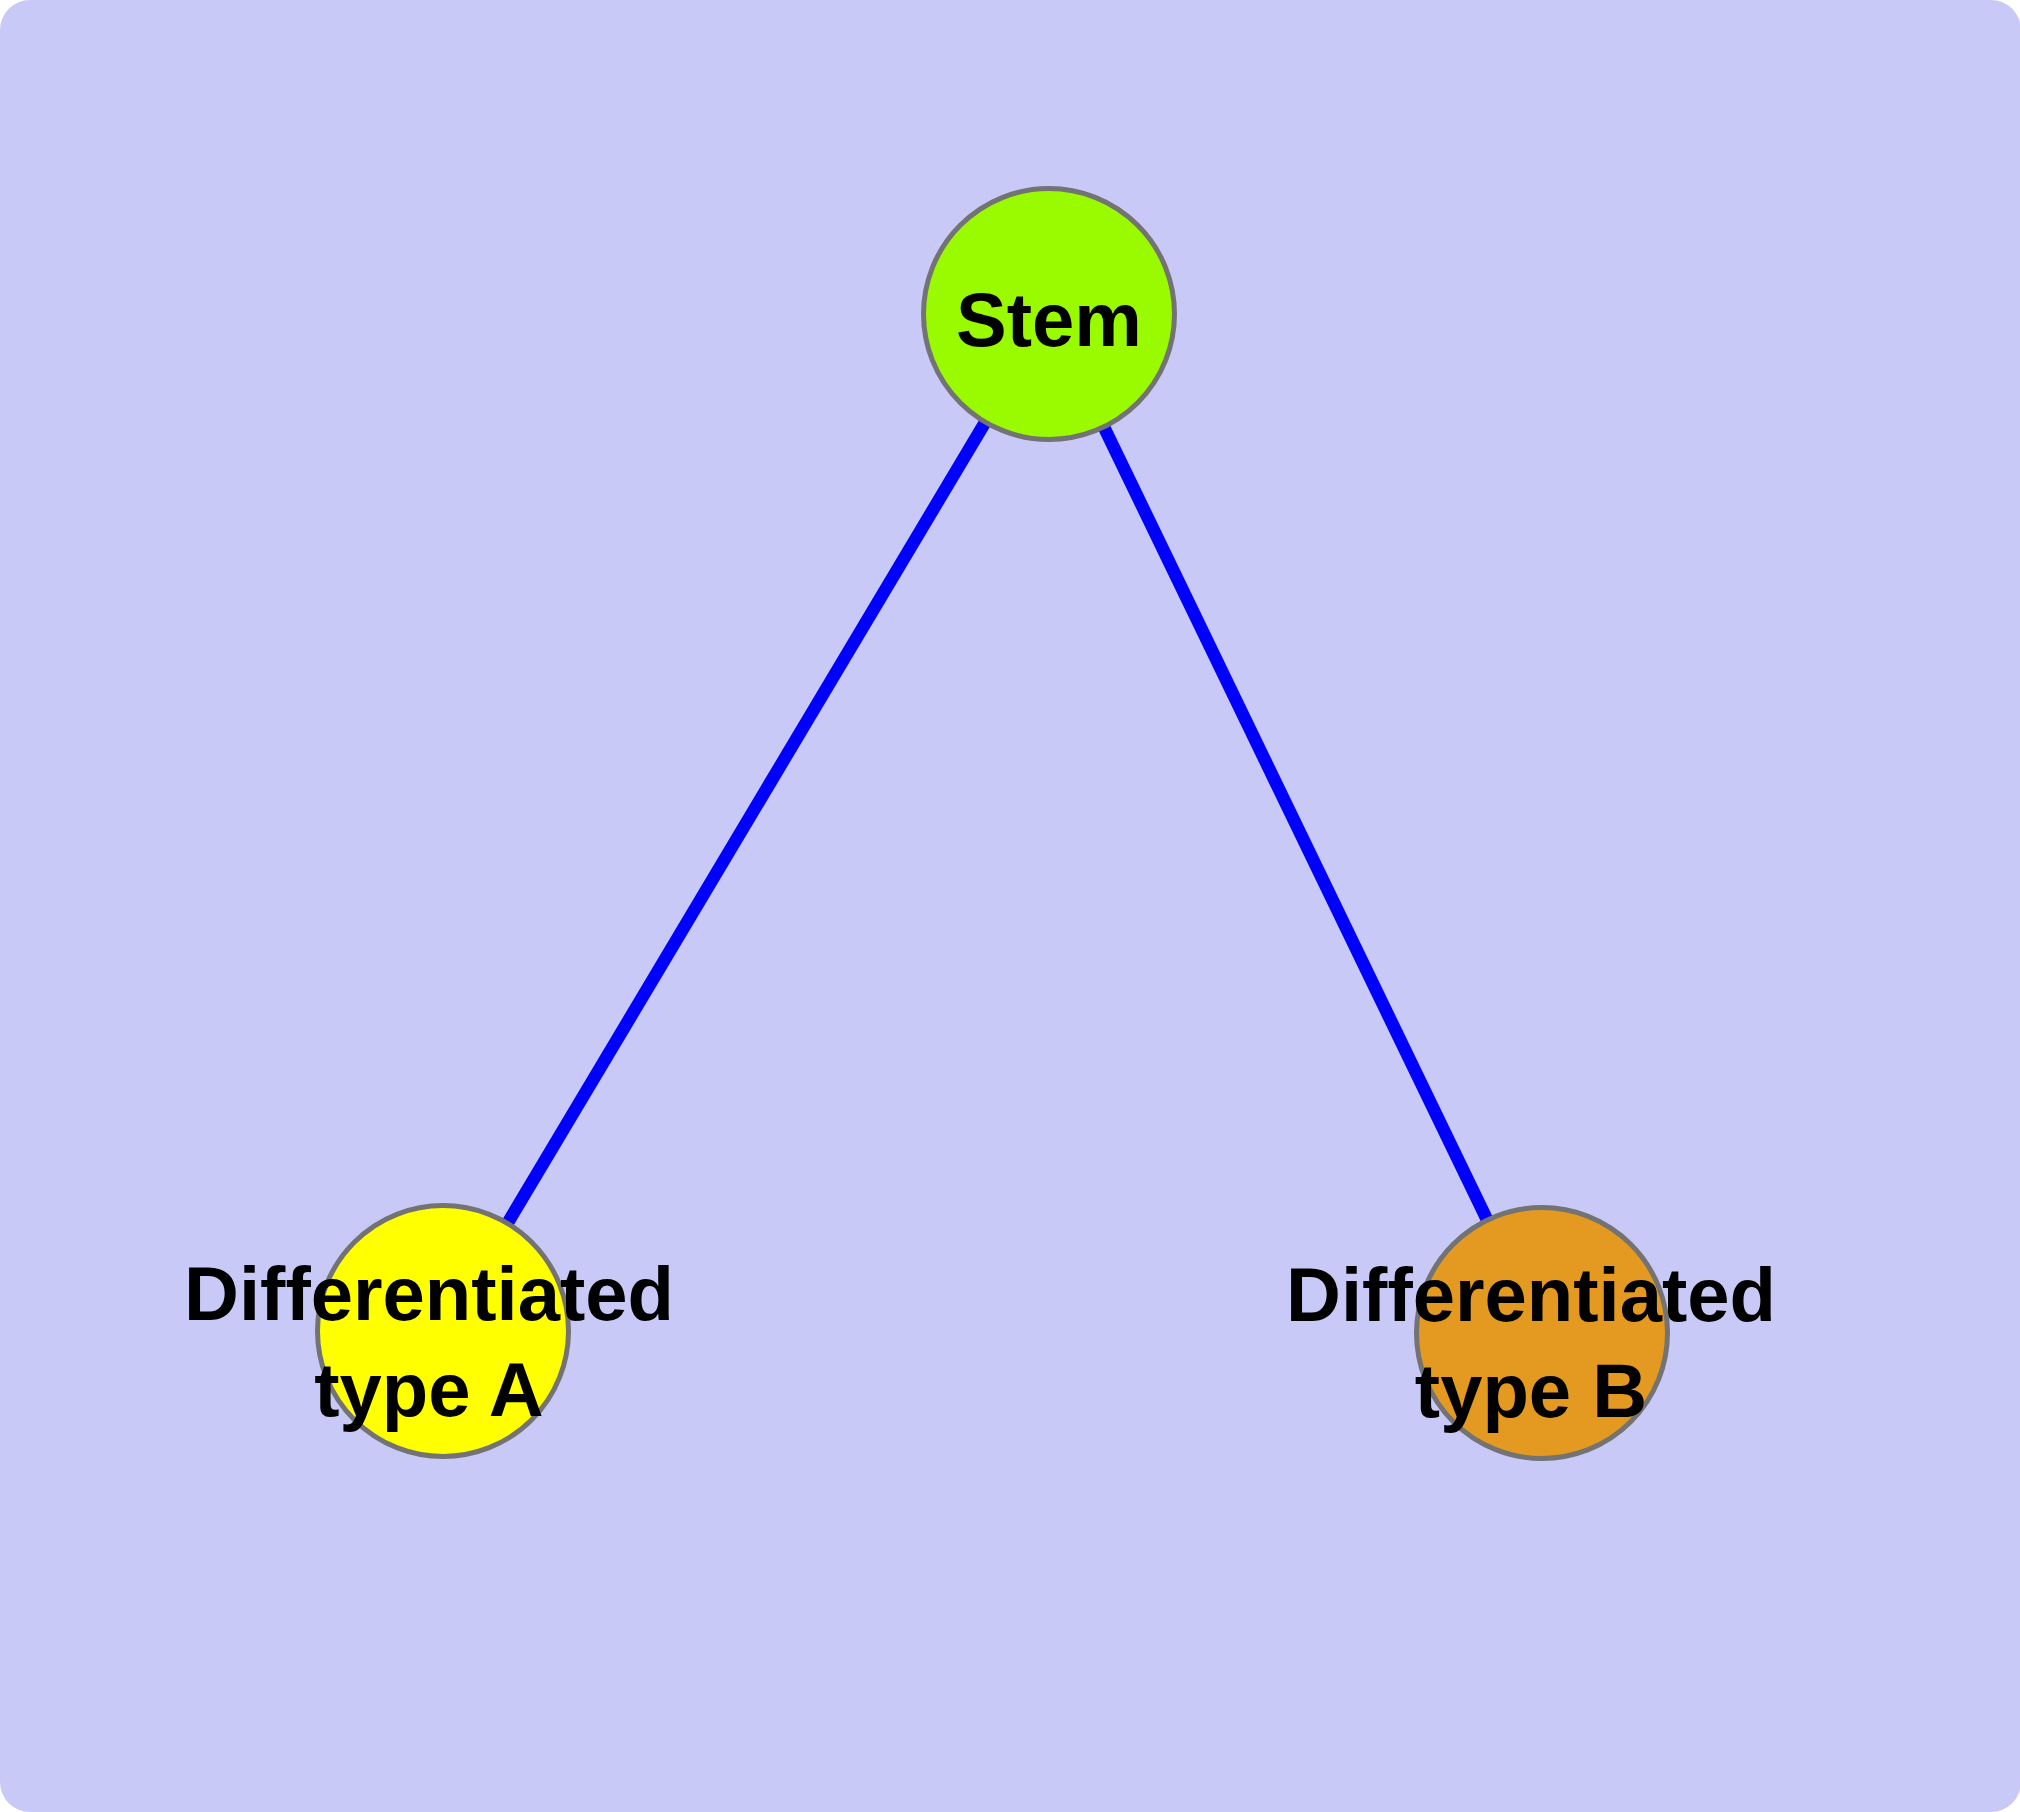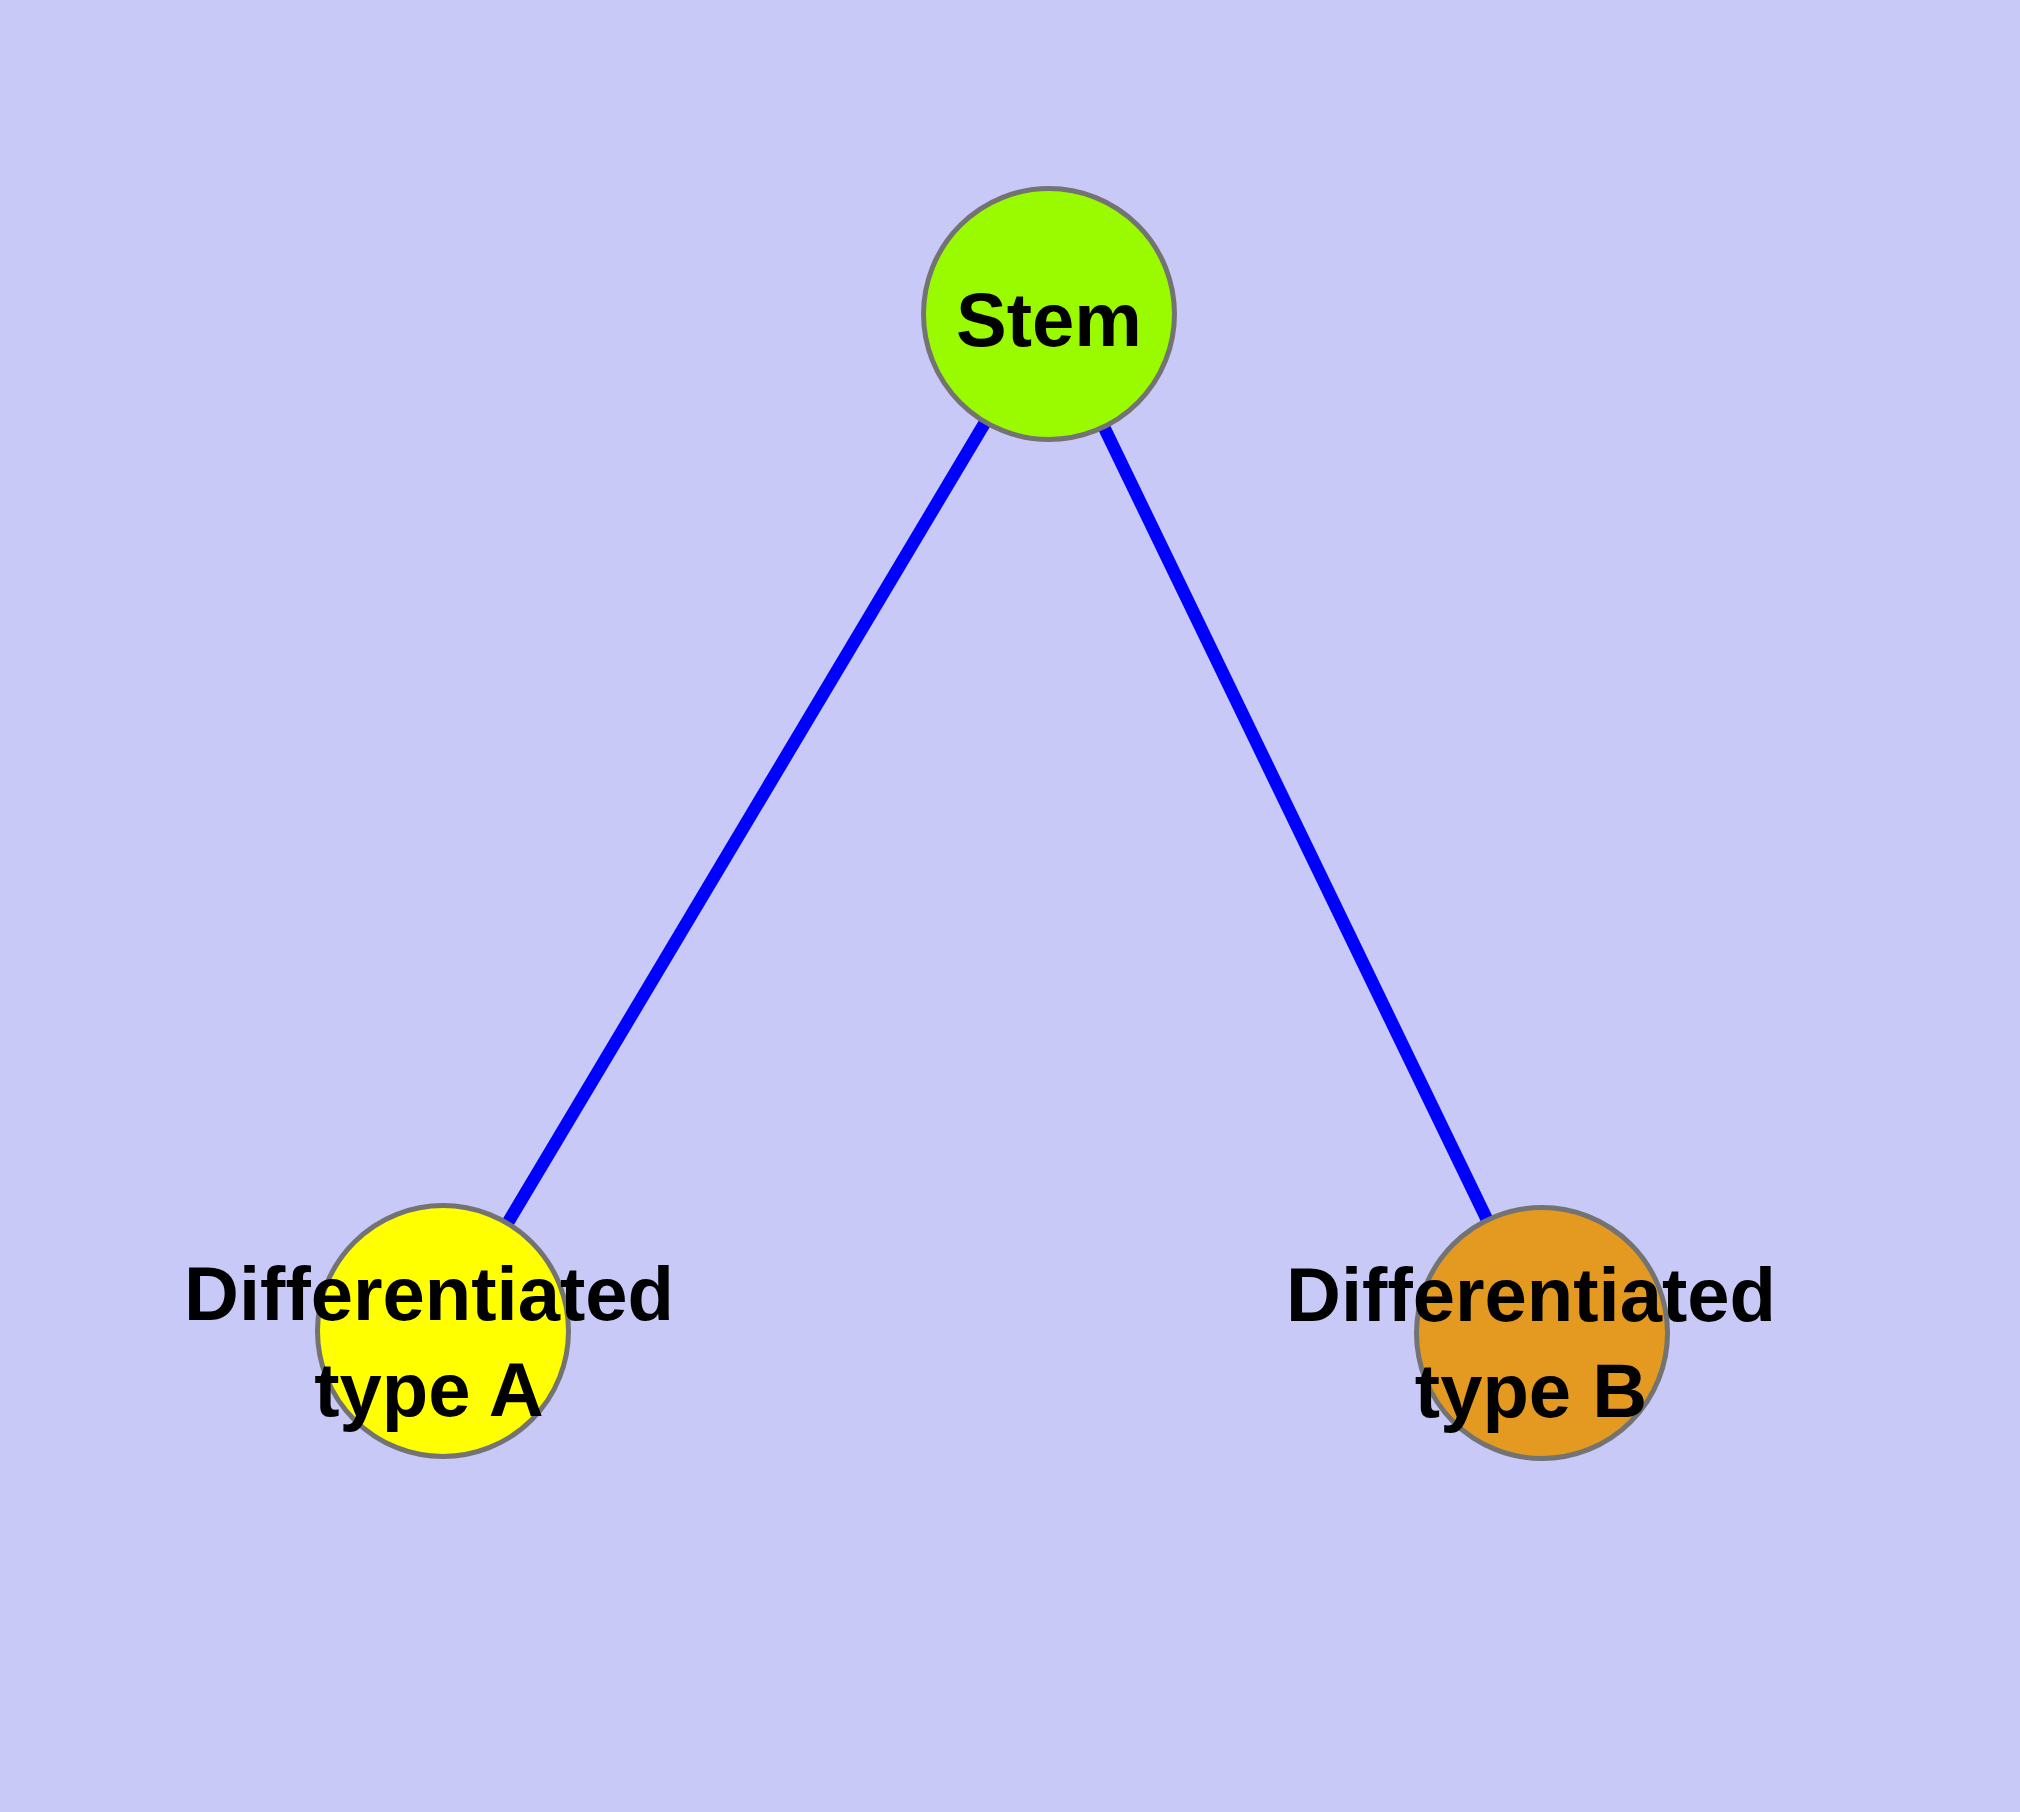--- a/index.html
+++ b/index.html
@@ -46,21 +46,21 @@
     text-align: center;
     letter-spacing: 0;
   }
   .label-stem  { left: 1049px; top:  320px; }
   .label-type-a{ left:  429px; top: 1342px; }
   .label-type-b{ left: 1531px; top: 1343px; }
 </style>
 </head>
 <body>
 
-<div class="canvas" style="background-color: rgb(201, 201, 248);">
+<div class="canvas" style="background-color: rgb(201, 201, 248); border-radius: 30px;">
 
   <svg class="edges-layer" viewBox="0 0 2384 2138">
     <line class="edge" x1="1238" y1="371" x2="523" y2="1570" style="stroke: rgb(0, 0, 255);"></line>
     <line class="edge" x1="1238" y1="371" x2="1819" y2="1573" style="stroke: rgb(0, 0, 255);"></line>
   </svg>
 
   <div class="node node-stem" style="background-color: rgb(154, 251, 0); border-color: rgb(115, 115, 115);"></div>
 
   <div class="node node-type-a" style="background-color: rgb(255, 255, 0); border-color: rgb(115, 115, 115);"></div>
 

